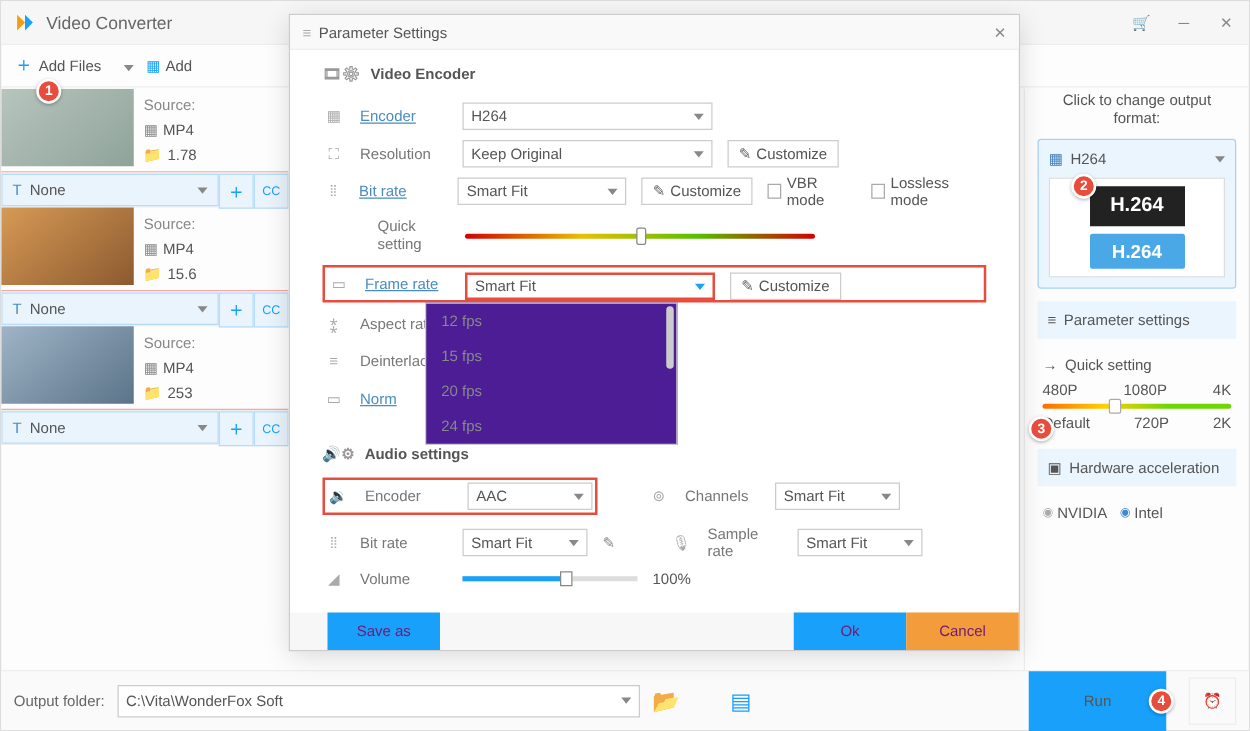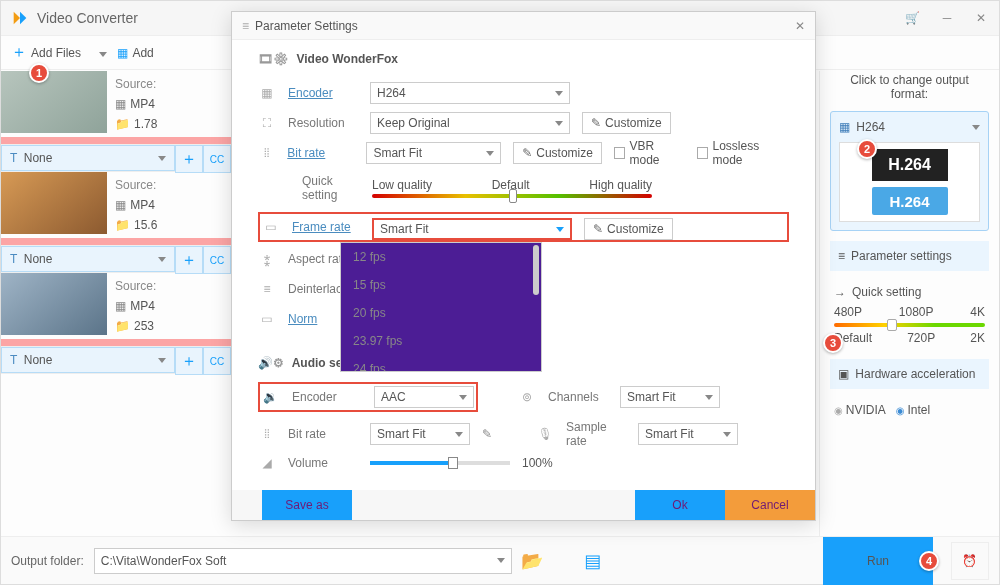--- a/index.html
+++ b/index.html
@@ -8,21 +8,21 @@
 .titlebar{height:35px;display:flex;align-items:center;padding:0 10px;border-bottom:1px solid #eee;background:#f6f6f6}
 .logo{width:18px;height:18px;margin-right:8px}
 .title{font-size:14px;color:#666}
 .titlebar-right{margin-left:auto;display:flex;gap:18px;align-items:center}
 .win-btn{width:16px;height:16px;display:flex;align-items:center;justify-content:center;color:#888;cursor:pointer}
 .toolbar{height:34px;display:flex;align-items:center;padding:0 10px;gap:10px;border-bottom:1px solid #eee}
 .add-files{display:flex;align-items:center;color:#1e88e5;cursor:pointer;font-weight:500}
 .plus{color:#18a0fb;font-size:16px;margin-right:4px}
 .chev{margin-left:18px;color:#18a0fb}
 .left-panel{position:absolute;left:0;top:70px;width:230px;bottom:48px;overflow:hidden}
-.item-row{display:flex;border-bottom:7px solid #fca5a5}
+.item-row{display:flex;border-bottom:1px solid #fca5a5}
 .thumb{width:106px;height:62px;background:#9bb;flex-shrink:0}
 .thumb1{background:linear-gradient(140deg,#b7c5bd,#8fa39a)}
 .thumb2{background:linear-gradient(140deg,#d79a55,#8c5a30)}
 .thumb3{background:linear-gradient(140deg,#9fb4c6,#5b7489)}
 .item-meta{padding:6px 8px;flex:1;font-size:11px;color:#666;display:flex;flex-direction:column;gap:6px}
 .item-controls{display:flex;height:28px;border-top:1px solid #eee;border-bottom:1px solid #eee}
 .sel-none{flex:1;background:#e9f4fd;border:1px solid #b6dcf7;display:flex;align-items:center;padding:0 8px;color:#4b8bc1}
 .sq-btn{width:28px;height:28px;background:#e9f4fd;border:1px solid #b6dcf7;display:flex;align-items:center;justify-content:center;color:#18a0fb;font-size:16px}
 .right-panel{position:absolute;right:0;top:70px;width:180px;bottom:48px;padding:2px 10px 0 10px;border-left:1px solid #eee;display:flex;flex-direction:column;gap:10px}
 .rp-label{text-align:center;color:#555}
@@ -223,21 +223,21 @@
 
   <div class="dialog">
     <div class="dlg-title">
       <span style="color:#aaa;margin-right:6px">≡</span>
       <span>Parameter Settings</span>
       <span class="dlg-close">✕</span>
     </div>
     <div class="dlg-body">
       <div class="sec-head">
         <span style="color:#999">🎞⚙</span>
-        <span>Video WonderFox</span>
+        <span>Video Encoder</span>
       </div>
 
       <div class="form-row">
         <span class="row-icon">▦</span>
         <span class="row-label">Encoder</span>
         <div class="dd w200">
             <span>H264</span>
             <span class="arr tri"></span>
           </div>
       </div>
@@ -264,25 +264,20 @@
           </div>
         <div class="chk">
             <span class="chk-box"></span>
             <span>Lossless mode</span>
           </div>
       </div>
 
       <div class="quality-row">
         <span class="row-label plain" style="width:60px">Quick setting</span>
         <div>
-          <div class="q-labels">
-              <span>Low quality</span>
-              <span>Default</span>
-              <span>High quality</span>
-            </div>
           <div class="q-bar">
               <div class="q-handle"></div>
             </div>
         </div>
       </div>
 
       <div class="form-row fr-row">
         <span class="row-icon">▭</span>
         <span class="row-label">Frame rate</span>
       </div>
@@ -305,21 +300,20 @@
       </div>
       <div class="form-row">
         <span class="row-icon">▭</span>
         <span class="row-label">Norm</span>
       </div>
 
       <div class="dropdown-list">
         <div class="dl-item">12 fps</div>
         <div class="dl-item">15 fps</div>
         <div class="dl-item">20 fps</div>
-        <div class="dl-item">23.97 fps</div>
         <div class="dl-item">24 fps</div>
         <div class="dl-scroll"></div>
       </div>
 
       <div class="audio-sec">
         <div class="sec-head">
           <span style="color:#999">🔊⚙</span>
           <span>Audio settings</span>
         </div>
 

